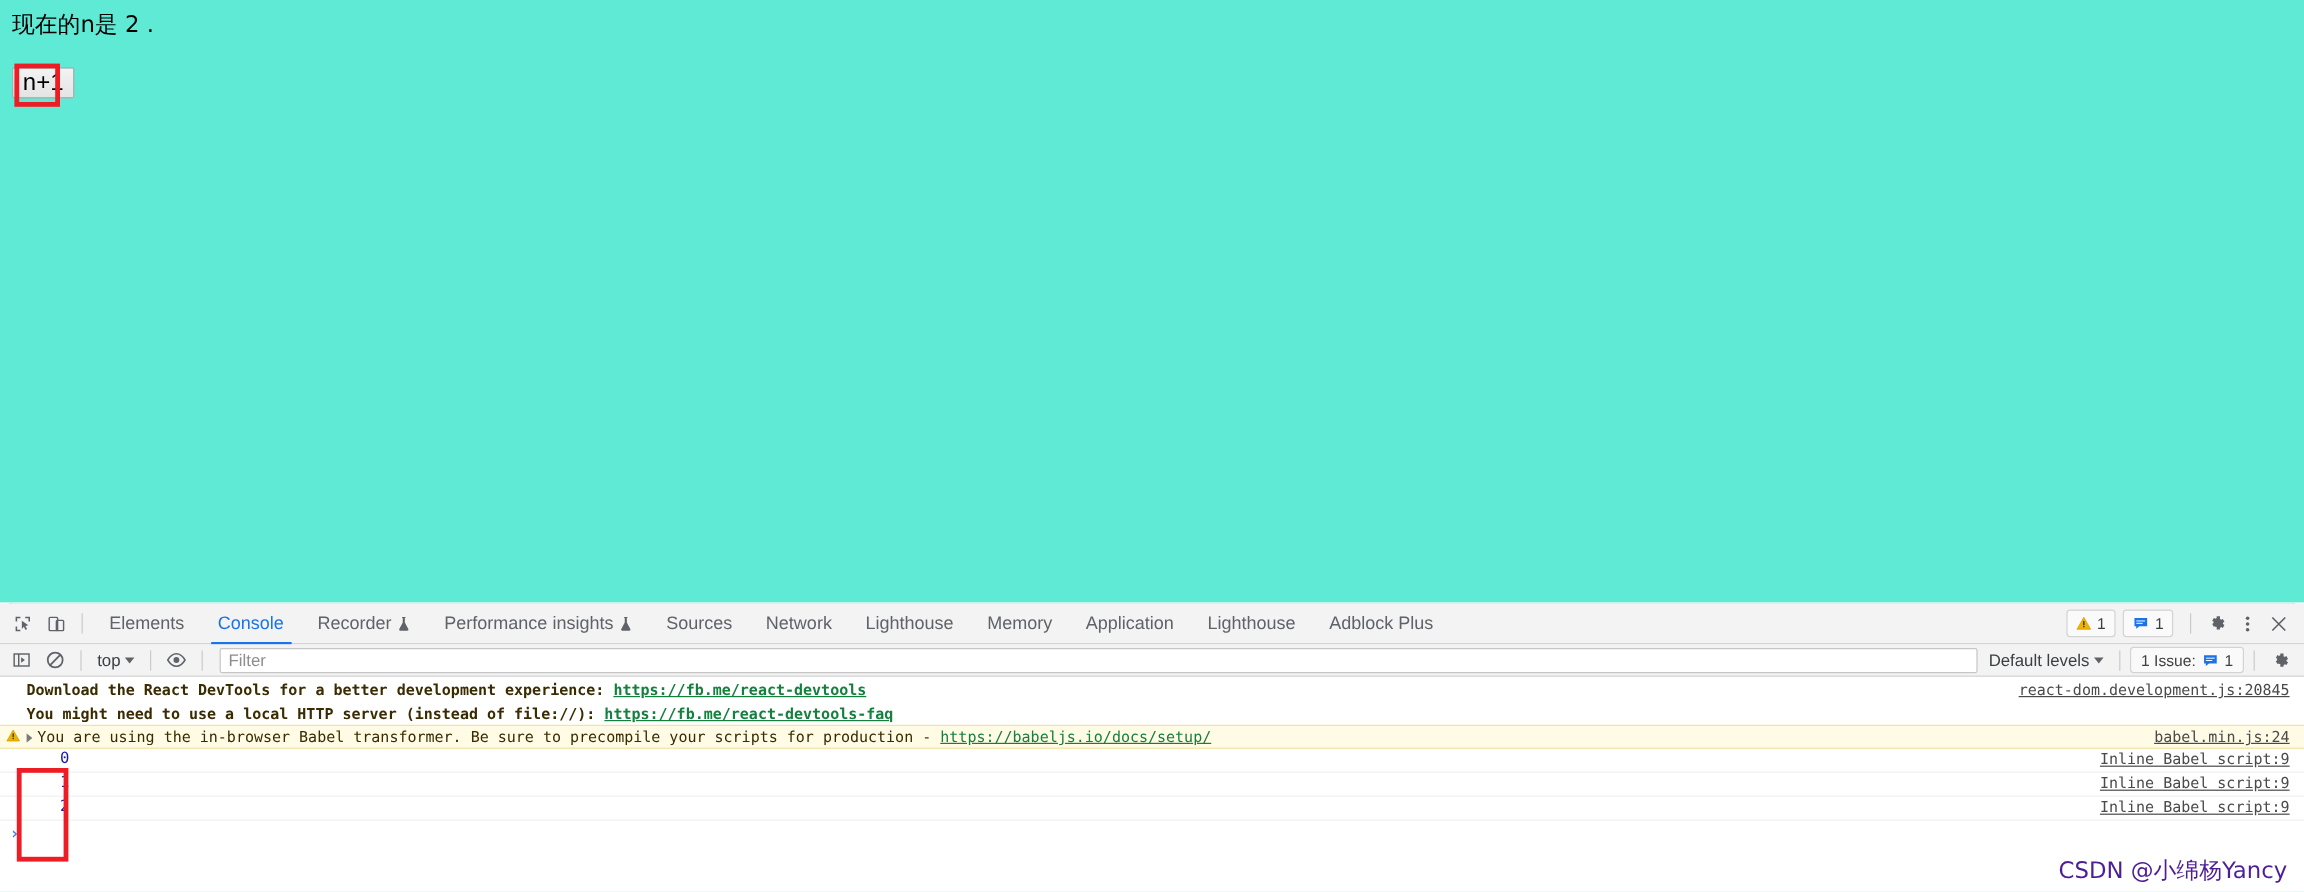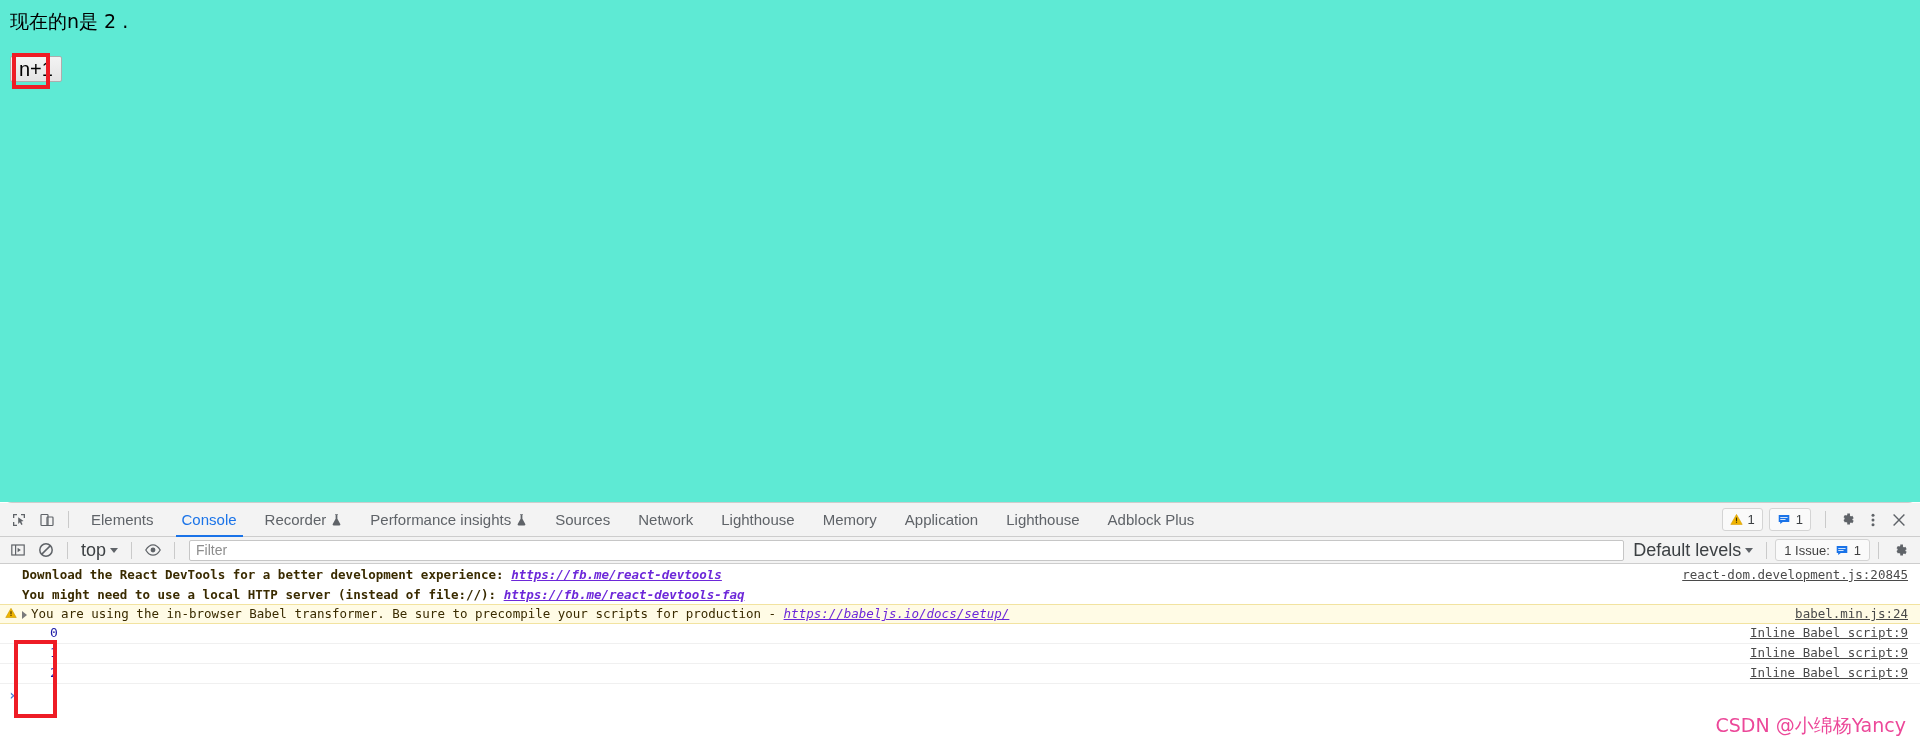--- a/index.html
+++ b/index.html
@@ -173,21 +173,21 @@
     display: flex;
     align-items: center;
     box-sizing: border-box;
   }
   #sidebar-toggle-btn { margin-left: 5px; }
   #clear-console-btn { margin-left: 2px; }
   .ctx-select {
     display: inline-flex;
     align-items: center;
     gap: 4px;
-    font-size: 18px;
+    font-size: 14px;
     color: #3c4043;
     padding: 0 5px;
     cursor: pointer;
     white-space: nowrap;
   }
   .caret {
     display: inline-block;
     width: 0; height: 0;
     border-left: 4px solid transparent;
     border-right: 4px solid transparent;
@@ -267,24 +267,23 @@
   .con-text {
     flex: 1 1 auto;
     min-width: 0;
     color: #3a2b00;
     white-space: nowrap;
     overflow: hidden;
     padding-right: 10px;
   }
   .con-text.react-msg { color: #3a2b00; font-weight: bold; }
   .con-link {
-    color: #6d28d9;
+    color: #15803d;
     text-decoration: underline;
     cursor: pointer;
-    font-style: italic;
   }
   .con-src {
     flex: 0 0 auto;
     text-align: left;
     padding-right: 12px;
     color: #4a4a4a;
     text-decoration: underline;
     cursor: pointer;
     white-space: nowrap;
   }
@@ -326,21 +325,21 @@
     position: absolute;
     z-index: 40;
   }
 
   
   #watermark {
     position: absolute;
     right: 14px;
     bottom: 4px;
     font-size: 19px;
-    color: #ec4899;
+    color: #4c1d95;
     font-family: "DejaVu Sans", "Liberation Sans", sans-serif;
     white-space: nowrap;
     z-index: 50;
     pointer-events: none;
   }
 </style>
 </head>
 <body>
 
 <div id="page-area">

